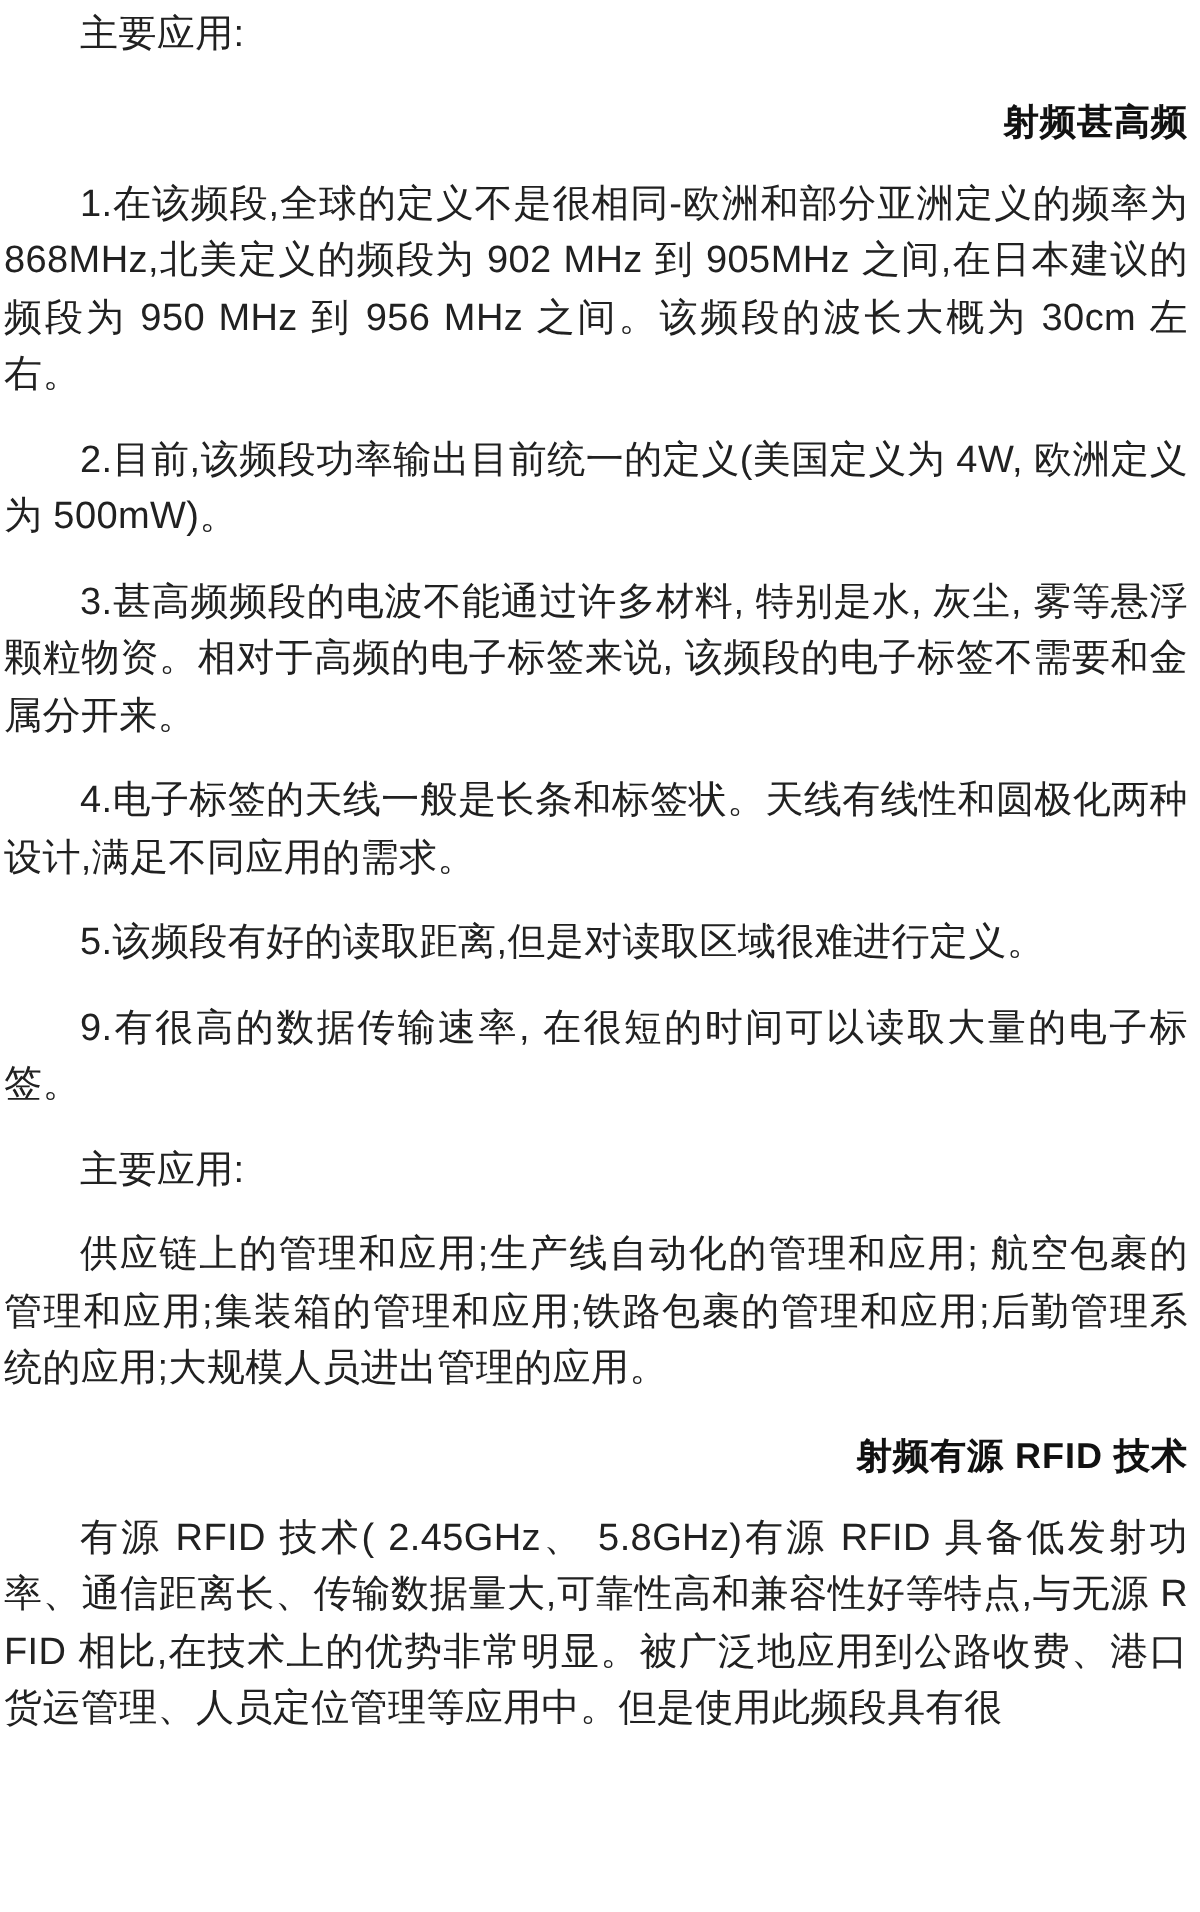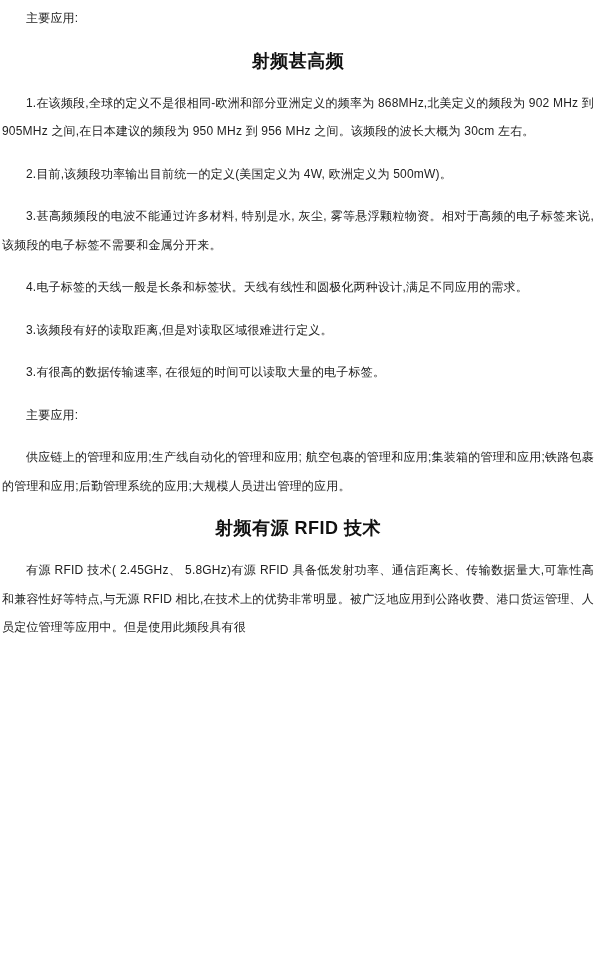--- a/index.html
+++ b/index.html
@@ -13,48 +13,48 @@
     overflow: hidden;
     font-family: "Liberation Sans", "DejaVu Sans", sans-serif;
   }
   .page {
     width: 596px;
     padding: 4px 2px 0 2px;
     box-sizing: border-box;
     color: #212121;
   }
   .para {
-    font-size: 12px;
+    font-size: 19px;
     line-height: 28.5px;
     margin: 0 0 14px 0;
     text-indent: 2em;
     text-align: justify;
     letter-spacing: 0.2px;
     word-break: break-all;
   }
   .heading {
     font-size: 18px;
     line-height: 28px;
     font-weight: bold;
     color: #111111;
     margin: 0 0 14px 0;
     text-indent: 0;
-    text-align: center;
+    text-align: right;
     letter-spacing: 0.5px;
   }
 </style>
 </head>
 <body>
 
 <div class="page">
   <p class="para">主要应用:</p>
   <h2 class="heading">射频甚高频</h2>
   <p class="para">1.在该频段,全球的定义不是很相同-欧洲和部分亚洲定义的频率为 868MHz,北美定义的频段为 902 MHz 到 905MHz 之间,在日本建议的频段为 950 MHz 到 956 MHz 之间。该频段的波长大概为 30cm 左右。</p>
   <p class="para">2.目前,该频段功率输出目前统一的定义(美国定义为 4W, 欧洲定义为 500mW)。</p>
   <p class="para">3.甚高频频段的电波不能通过许多材料, 特别是水, 灰尘, 雾等悬浮颗粒物资。相对于高频的电子标签来说, 该频段的电子标签不需要和金属分开来。</p>
   <p class="para">4.电子标签的天线一般是长条和标签状。天线有线性和圆极化两种设计,满足不同应用的需求。</p>
-  <p class="para">3.该频段有好的读取距离,但是对读取区域很难进行定义。</p>
-  <p class="para">3.有很高的数据传输速率, 在很短的时间可以读取大量的电子标签。</p>
+  <p class="para">5.该频段有好的读取距离,但是对读取区域很难进行定义。</p>
+  <p class="para">9.有很高的数据传输速率, 在很短的时间可以读取大量的电子标签。</p>
   <p class="para">主要应用:</p>
   <p class="para">供应链上的管理和应用;生产线自动化的管理和应用; 航空包裹的管理和应用;集装箱的管理和应用;铁路包裹的管理和应用;后勤管理系统的应用;大规模人员进出管理的应用。</p>
   <h2 class="heading">射频有源 RFID 技术</h2>
   <p class="para">有源 RFID 技术( 2.45GHz、 5.8GHz)有源 RFID 具备低发射功率、通信距离长、传输数据量大,可靠性高和兼容性好等特点,与无源 RFID 相比,在技术上的优势非常明显。被广泛地应用到公路收费、港口货运管理、人员定位管理等应用中。但是使用此频段具有很</p>
 </div>
 
 </body></html>

